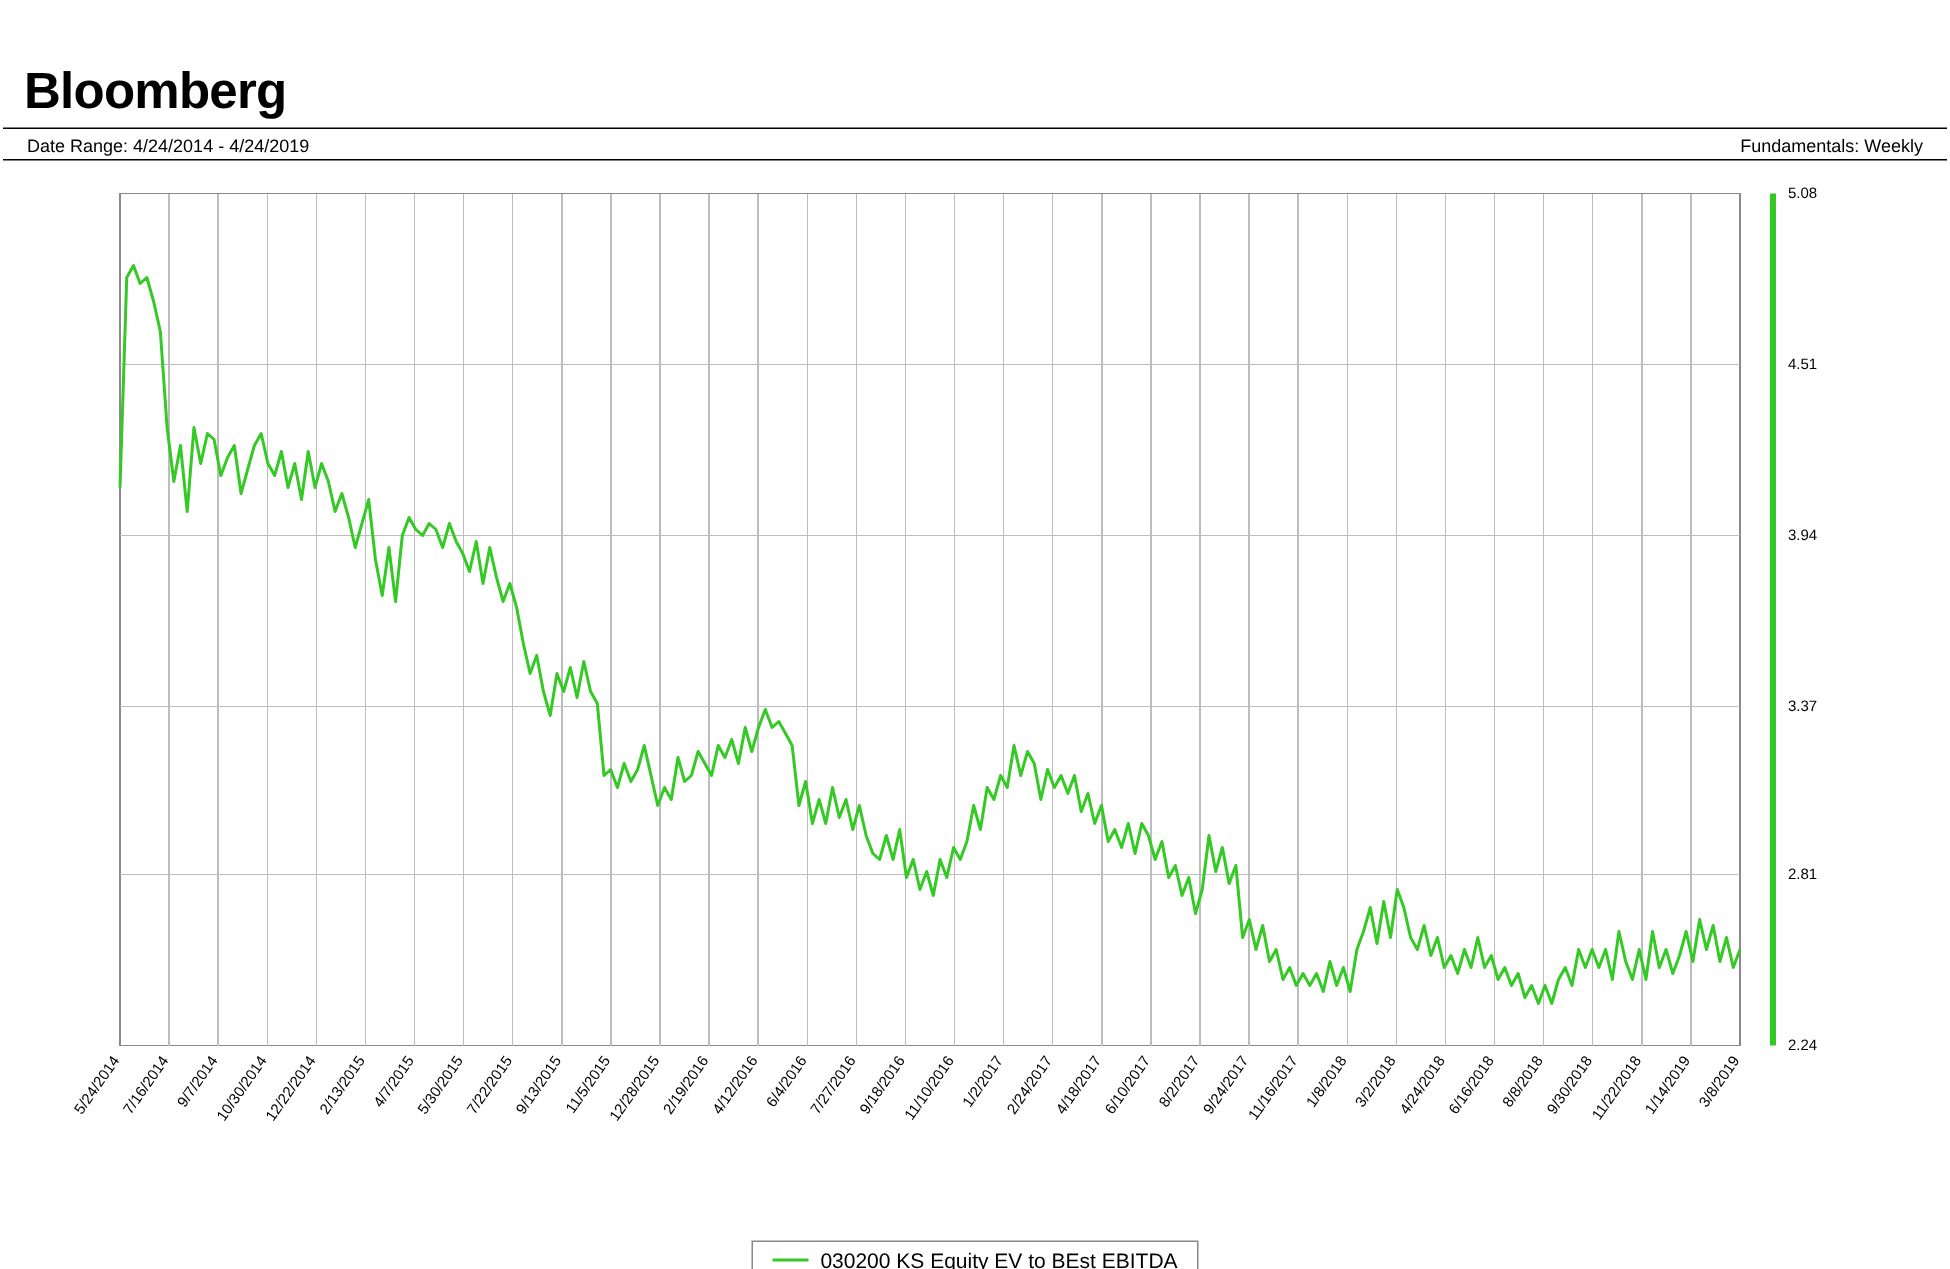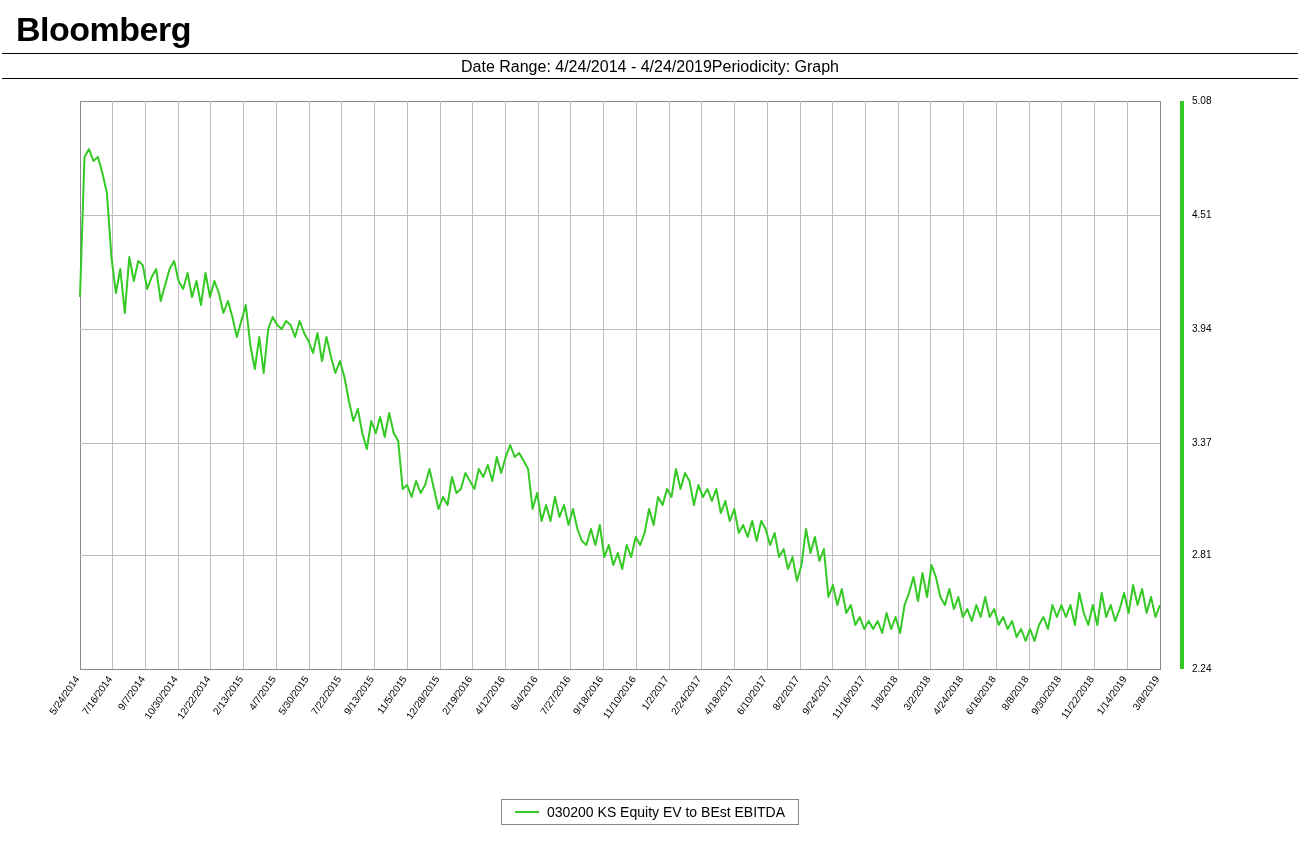--- a/index.html
+++ b/index.html
@@ -15,31 +15,32 @@
     display: flex;
     justify-content: space-between;
     align-items: flex-end;
     padding: 10px 16px 4px 16px;
   }
   .logo {
     font-size: 34px;
     font-weight: 800;
     letter-spacing: -0.5px;
     color: #000;
+    margin-top: 32px;
   }
   .subtitle {
     font-size: 22px;
     color: #6e6e6e;
     font-weight: 400;
   }
   .meta-row {
     display: flex;
-    justify-content: center;
+    justify-content: space-between;
     padding: 4px 16px 2px 16px;
-    font-size: 16px;
+    font-size: 12px;
     color: #000;
     border-top: 1px solid #000;
     border-bottom: 1px solid #000;
     margin: 0 2px;
   }
   .chart-wrap {
     position: relative;
     width: 1280px;
     margin: 10px auto 0 auto;
   }
@@ -88,21 +89,21 @@
 </style>
 </head>
 <body>
 
 <div class="header">
   <div class="logo">Bloomberg</div>
 </div>
 
 <div class="meta-row">
   <span>Date Range: 4/24/2014 - 4/24/2019</span>
-  <span>Periodicity: Graph</span>
+  <span>Fundamentals: Weekly</span>
 </div>
 
 <div class="chart-wrap">
   <svg id="chart-svg" width="1280" height="680">
       <rect class="plot-border" x="70" y="12" width="1080" height="568"></rect>
       <g class="grid">
         <line x1="70" x2="1150" y1="466" y2="466"></line>
         <line x1="70" x2="1150" y1="354" y2="354"></line>
         <line x1="70" x2="1150" y1="240" y2="240"></line>
         <line x1="70" x2="1150" y1="126.00000000000006" y2="126.00000000000006"></line>

